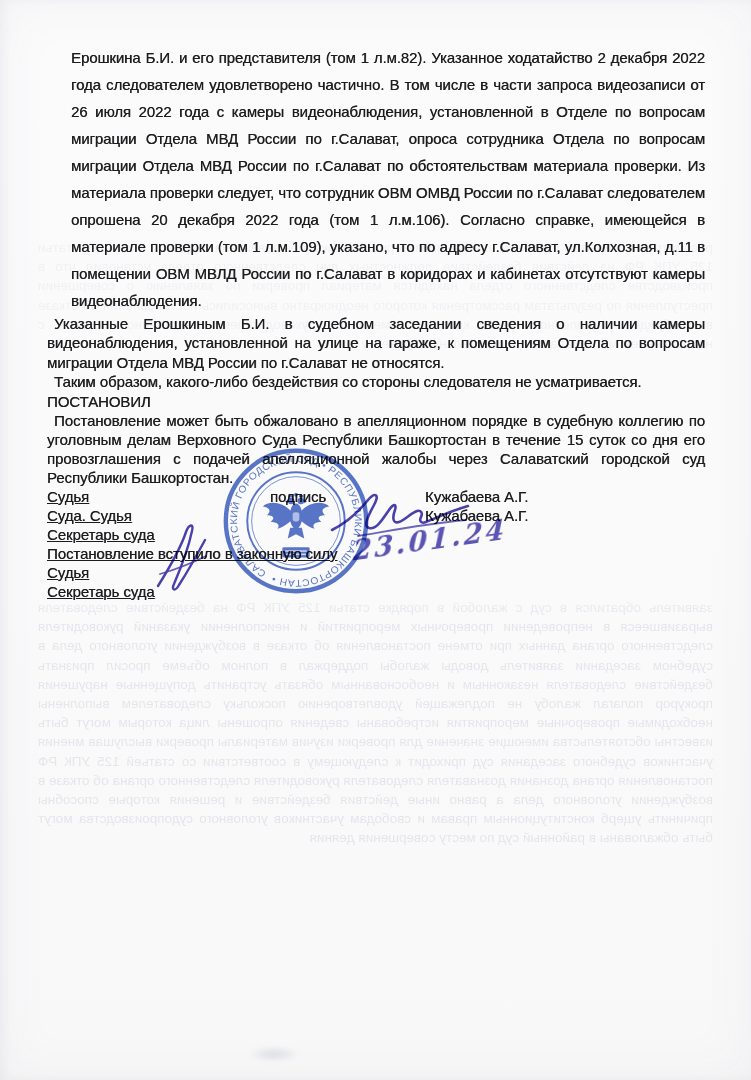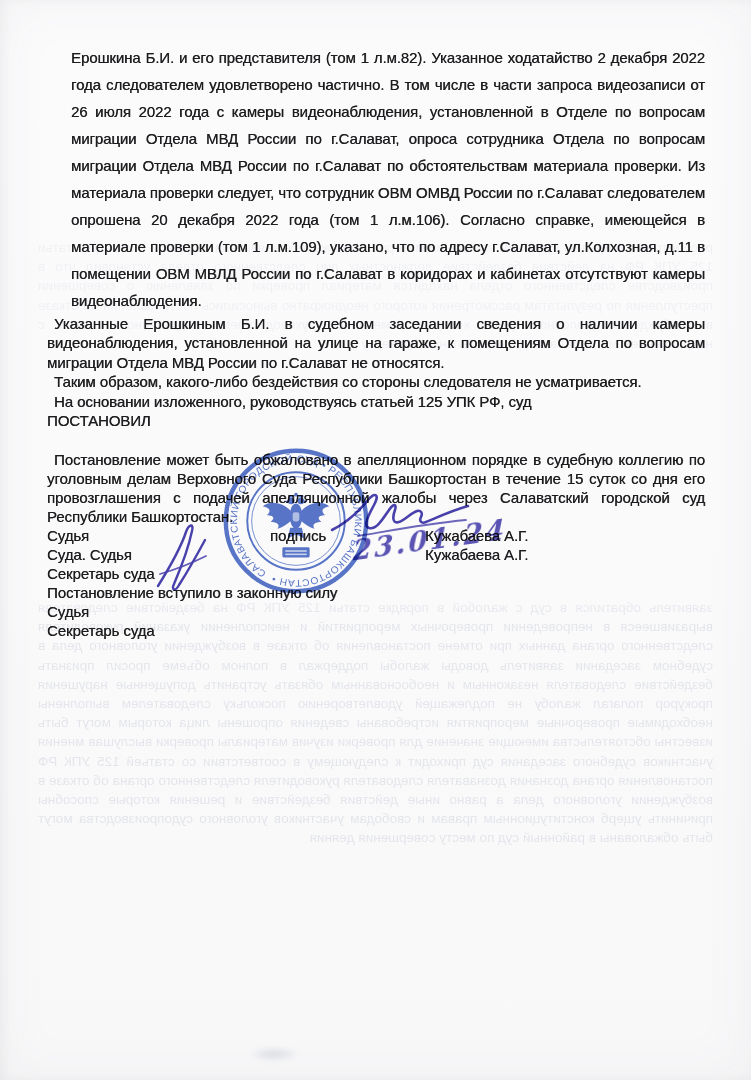--- a/index.html
+++ b/index.html
@@ -15,24 +15,24 @@
   
   .content{
     position:absolute;left:47px;right:46px;top:44px;
     font-size:15px;color:#1c1c1e;
     text-shadow:0.35px 0 0.15px rgba(25,25,30,.78);
     letter-spacing:-0.1px;
   }
   .para{margin:0;text-align:justify;}
   .lh215{line-height:27px;margin-left:24px;}
   .lh195{line-height:19.4px;}
-  .lh19{line-height:19px;margin-top:20px;}
+  .lh19{line-height:19px;}
   .ind{text-indent:7px;}
   .heading{margin:0;line-height:19.4px;text-align:left;}
-  .sigrows{margin-top:0;}
+  .sigrows{margin-top:0;text-decoration:underline;}
   .sigrow{position:relative;height:19px;line-height:19px;white-space:nowrap;}
   .sigrow .c2{position:absolute;left:223px;top:0;}
   .sigrow .c3{position:absolute;left:378px;top:0;}
   
   .bleed{
     position:absolute;left:38px;width:675px;overflow:hidden;
     font-size:13.5px;line-height:19.2px;text-align:justify;
     color:#6b7894;transform:scaleX(-1);filter:blur(0.55px);
     pointer-events:none;
   }
@@ -69,21 +69,20 @@
 
 <div class="page">
 
   <div class="bleed bleed-a">рассмотрев в открытом судебном заседании материалы по жалобе заявителя поданной в порядке статьи 125 УПК РФ на действия бездействие должностных лиц следственного отдела установил что в производстве следственного отдела находится материал проверки по заявлению о совершении преступления по результатам рассмотрения которого неоднократно выносились постановления об отказе в возбуждении уголовного дела которые отменялись руководителем следственного органа с направлением материала на дополнительную проверку</div>
   <div class="bleed bleed-b">заявитель обратился в суд с жалобой в порядке статьи 125 УПК РФ на бездействие следователя выразившееся в непроведении проверочных мероприятий и неисполнении указаний руководителя следственного органа данных при отмене постановления об отказе в возбуждении уголовного дела в судебном заседании заявитель доводы жалобы поддержал в полном объеме просил признать бездействие следователя незаконным и необоснованным обязать устранить допущенные нарушения прокурор полагал жалобу не подлежащей удовлетворению поскольку следователем выполнены необходимые проверочные мероприятия истребованы сведения опрошены лица которым могут быть известны обстоятельства имеющие значение для проверки изучив материалы проверки выслушав мнения участников судебного заседания суд приходит к следующему в соответствии со статьей 125 УПК РФ постановления органа дознания дознавателя следователя руководителя следственного органа об отказе в возбуждении уголовного дела а равно иные действия бездействие и решения которые способны причинить ущерб конституционным правам и свободам участников уголовного судопроизводства могут быть обжалованы в районный суд по месту совершения деяния</div>
 
   <div class="content">
     <p class="para lh215">Ерошкина Б.И. и его представителя (том 1 л.м.82). Указанное ходатайство 2 декабря 2022 года следователем удовлетворено частично. В том числе в части запроса видеозаписи от 26 июля 2022 года с камеры видеонаблюдения, установленной в Отделе по вопросам миграции Отдела МВД России по г.Салават, опроса сотрудника Отдела по вопросам миграции Отдела МВД России по г.Салават по обстоятельствам материала проверки. Из материала проверки следует, что сотрудник ОВМ ОМВД России по г.Салават следователем опрошена 20 декабря 2022 года (том 1 л.м.106). Согласно справке, имеющейся в материале проверки (том 1 л.м.109), указано, что по адресу г.Салават, ул.Колхозная, д.11 в помещении ОВМ МВЛД России по г.Салават в коридорах и кабинетах отсутствуют камеры видеонаблюдения.</p>
     <p class="para lh195 ind">Указанные Ерошкиным Б.И. в судебном заседании сведения о наличии камеры видеонаблюдения, установленной на улице на гараже, к помещениям Отдела по вопросам миграции Отдела МВД России по г.Салават не относятся.</p>
     <p class="para lh195 ind">Таким образом, какого-либо бездействия со стороны следователя не усматривается.</p>
-    <p class="para lh195 ind">На основании изложенного, руководствуясь статьей 125 УПК РФ, суд</p>
     <p class="heading">ПОСТАНОВИЛ</p>
     <p class="para lh19 ind">Постановление может быть обжаловано в апелляционном порядке в судебную коллегию по уголовным делам Верховного Суда Республики Башкортостан в течение 15 суток со дня его провозглашения с подачей апелляционной жалобы через Салаватский городской суд Республики Башкортостан.</p>
 
     <div class="sigrows">
       <div class="sigrow">
         <span class="c1">Судья</span>
         <span class="c2">подпись</span>
         <span class="c3">Кужабаева  А.Г.</span>
       </div>
       <div class="sigrow">

